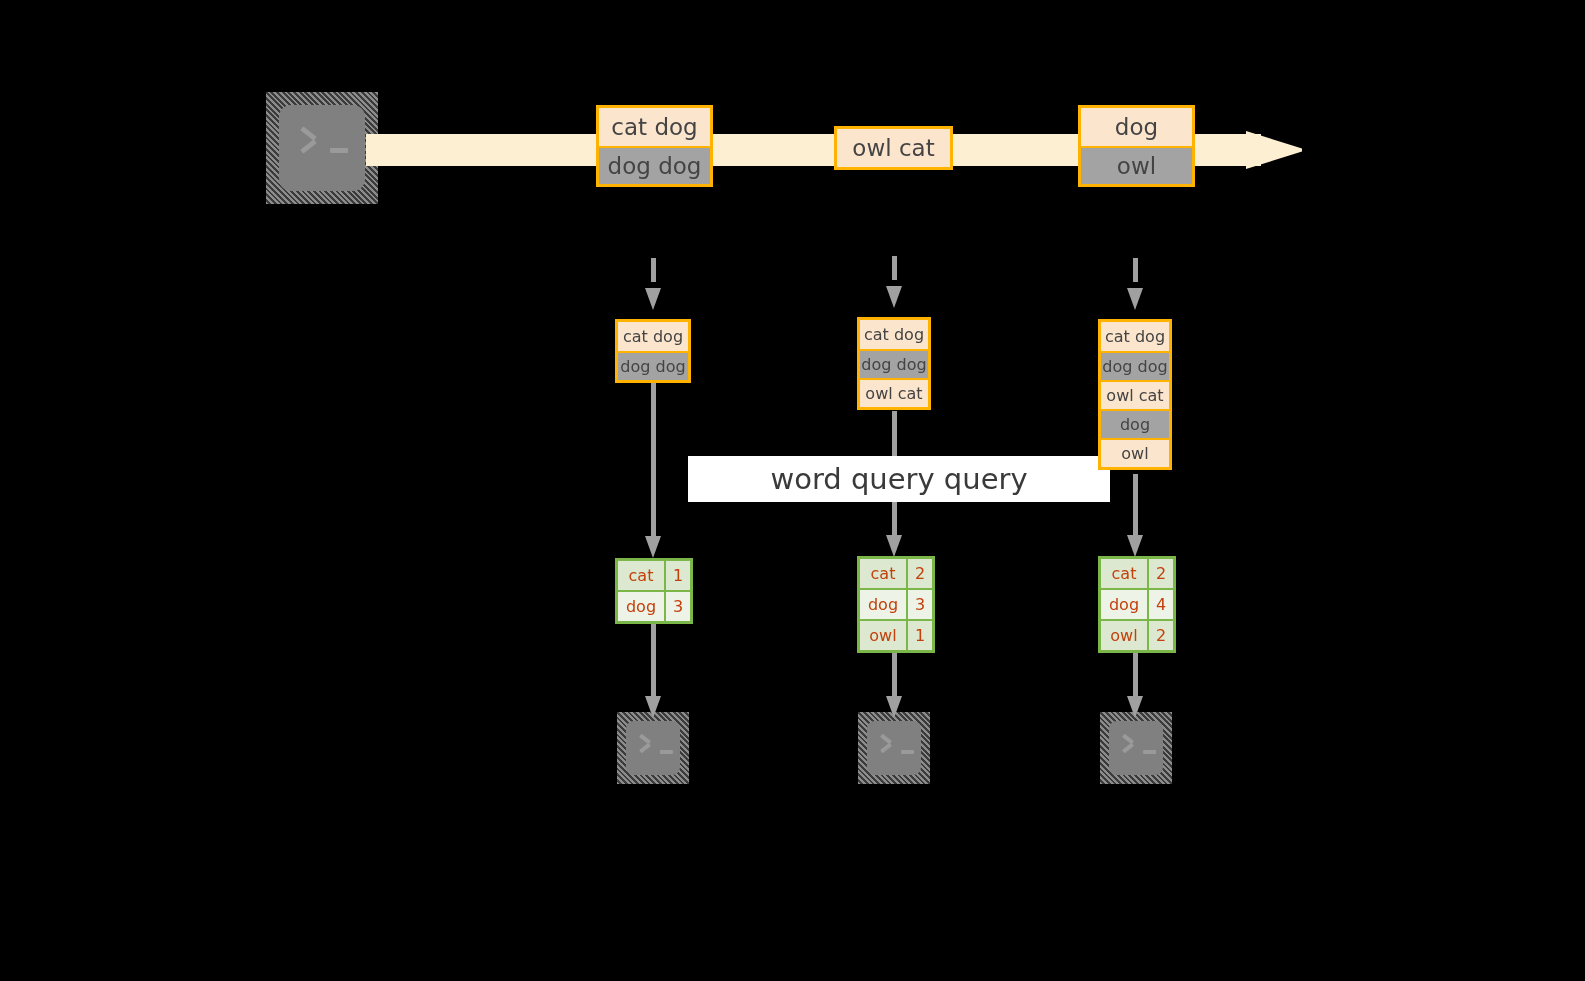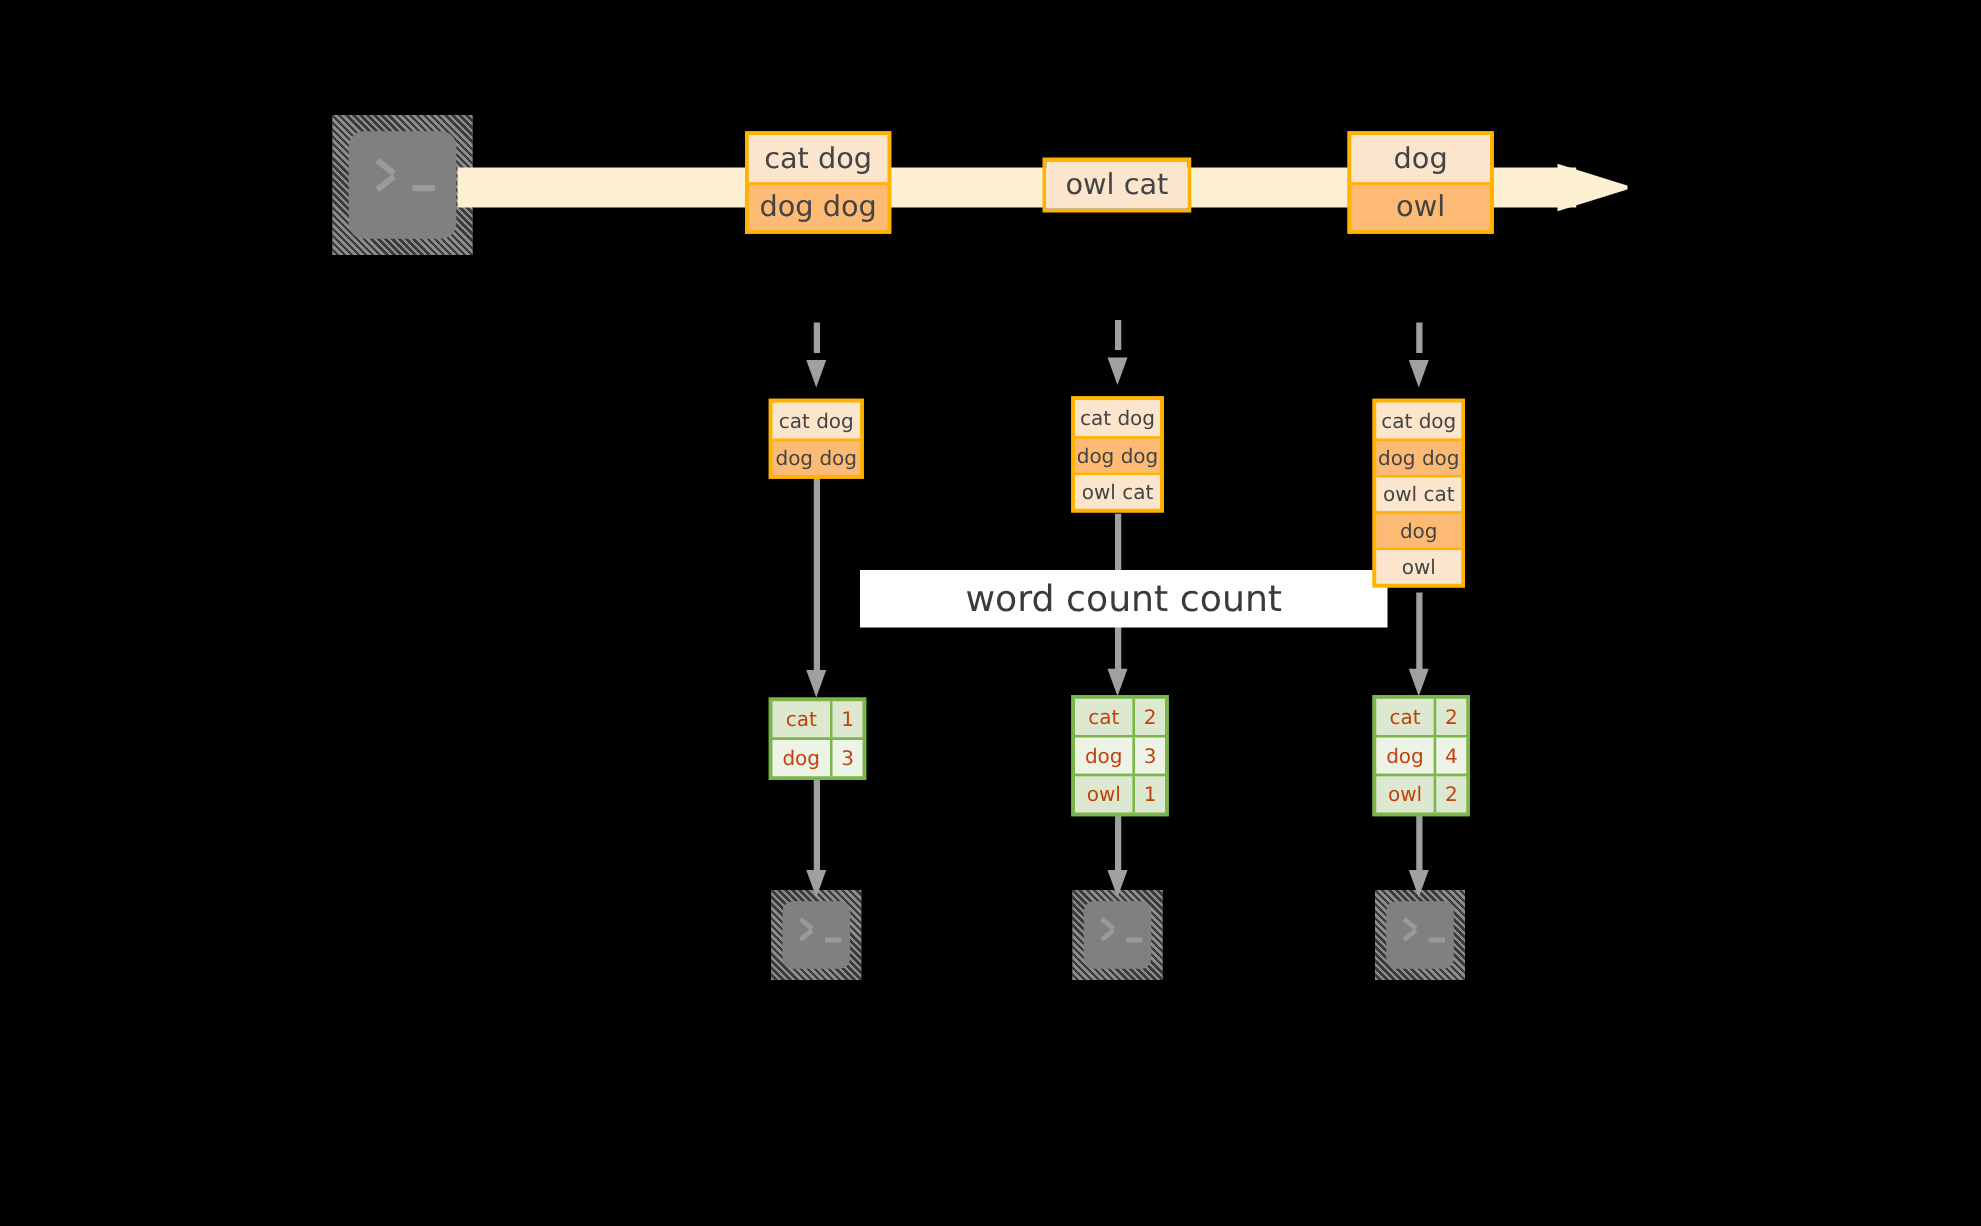--- a/index.html
+++ b/index.html
@@ -106,21 +106,21 @@
   }
   .recstack .row {
     box-sizing: border-box;
     display: flex;
     align-items: center;
     justify-content: center;
     color: #444444;
     white-space: nowrap;
   }
   .recstack .row.dark  { background: #fce5cd; }
-  .recstack .row.light { background: #fdba74; }
+  .recstack .row.light { background: #a3a3a3; }
   .recstack .row + .row { border-top: 2px solid #ffb300; }
 
   
   .top-rec { z-index: 6; }
   .top-rec .row { height: 38px; font-size: 23px; }
 
   .tr1 { left: 596px; top: 105px;  width: 117px; }
   .tr2 { left: 834px; top: 126px;  width: 119px; }
   .tr3 { left: 1078px; top: 105px; width: 117px; }
 
@@ -369,16 +369,16 @@
     <div class="body">
       <div class="chev">
           <i></i>
           <i></i>
         </div>
       <div class="under"></div>
     </div>
   </div>
 
   <div class="querylabel">
-    <span>word count count</span>
+    <span>word query query</span>
   </div>
 
 </div>
 
 </body></html>

